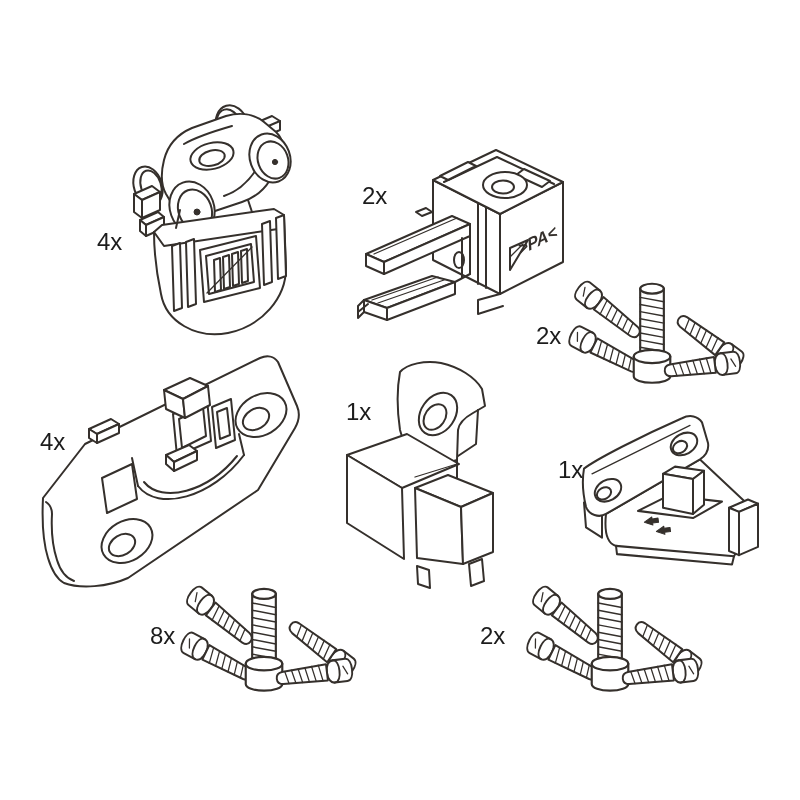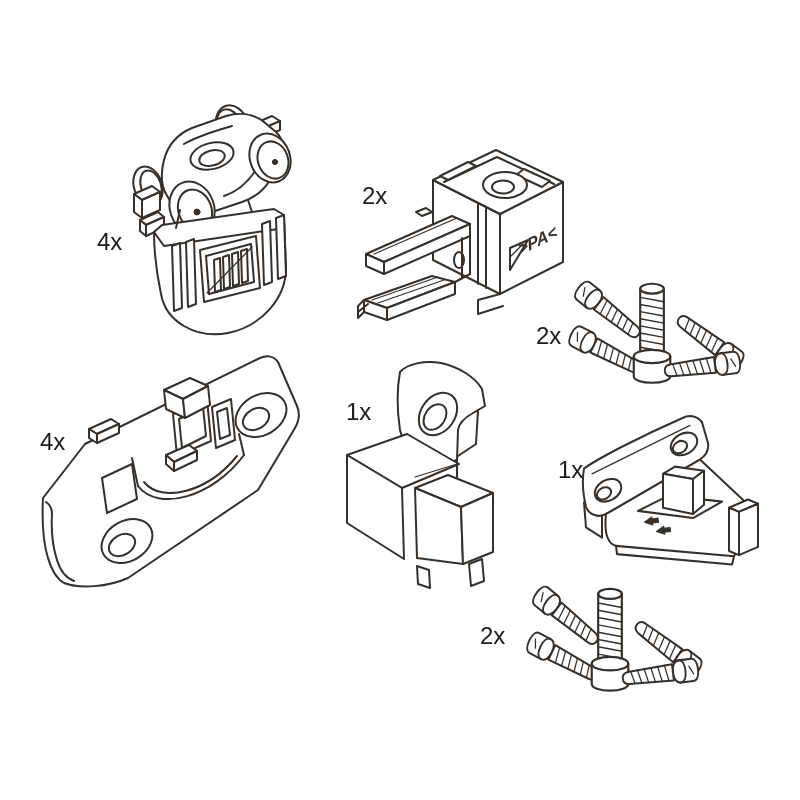--- a/index.html
+++ b/index.html
@@ -220,20 +220,26 @@
         <path class="dark" transform="translate(72,106) rotate(-8)" d="M0,3 L8,-1 L8,1 L14,1 L14,5 L8,5 L8,7 Z"></path>
         <path class="dark" transform="translate(84,115) rotate(-8)" d="M0,3 L8,-1 L8,1 L14,1 L14,5 L8,5 L8,7 Z"></path>
       </g>
 
       <path d="M157,95 L176,87 L186,91 L167,99 Z"></path>
       <path d="M157,95 L167,99 L167,141 L157,137 Z"></path>
       <path d="M167,99 L186,91 L186,133 L167,141 Z"></path>
     </svg>
   </div>
 
+  <div class="part" style="left:146px;top:576px;width:215px;height:130px;">
+    <span class="qty" style="left:4px;top:48px;">8x</span>
+    <svg style="left:36px;top:8px;" width="172" height="110" viewBox="0 0 216 132" preserveAspectRatio="none">
+      <use href="#screw-cluster"></use>
+    </svg>
+  </div>
 
   <div class="part" style="left:476px;top:576px;width:215px;height:130px;">
     <span class="qty" style="left:4px;top:48px;">2x</span>
     <svg style="left:52px;top:8px;" width="172" height="110" viewBox="0 0 216 132" preserveAspectRatio="none">
       <use href="#screw-cluster"></use>
     </svg>
   </div>
 
 </div>
 

